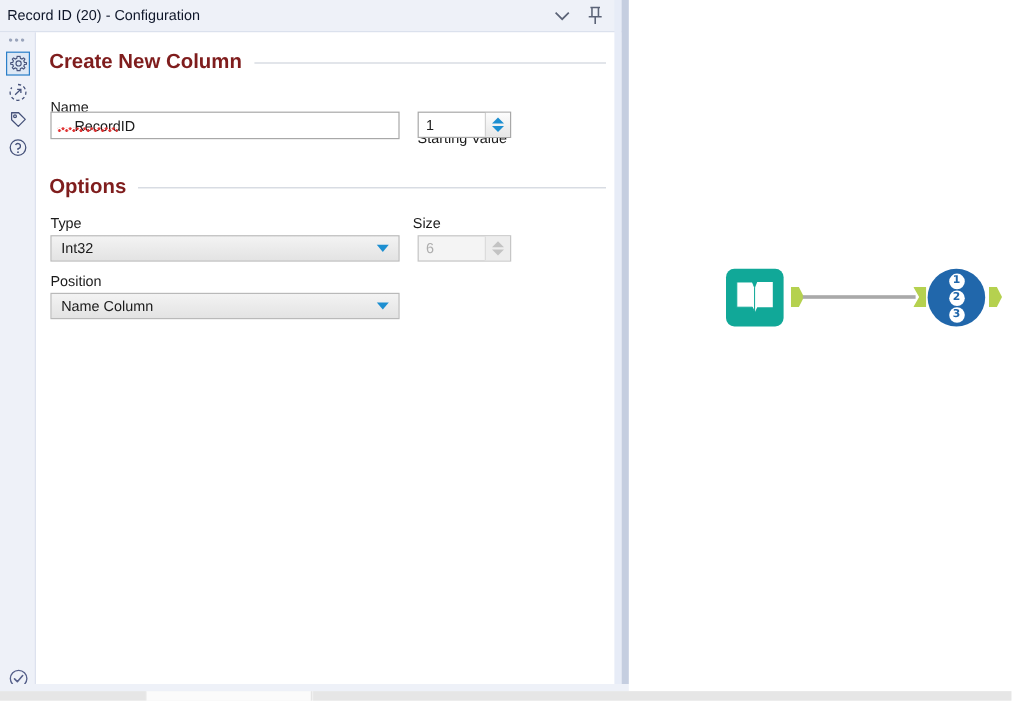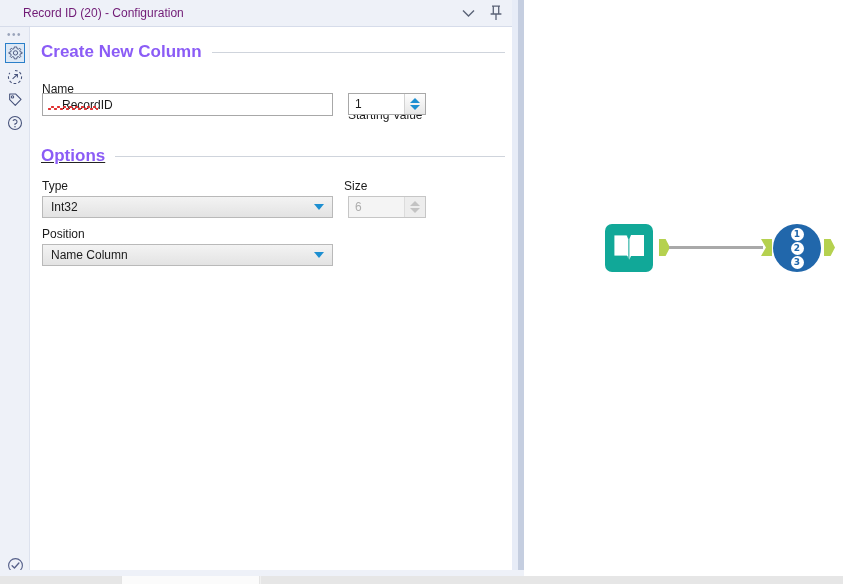--- a/index.html
+++ b/index.html
@@ -111,23 +111,23 @@
     left: 0; top: 0;
     width: 518px;
     height: 27px;
     background: #eef1f8;
     border-bottom: 1px solid #d6dcea;
     box-sizing: border-box;
     display: flex;
     align-items: center;
   }
   #panel-title-text {
-    margin-left: 23px;
+    margin-left: 6px;
     font-size: 12px;
-    color: #701a75;
+    color: #0f172a;
     white-space: nowrap;
   }
   #titlebar-controls {
     margin-left: auto;
     display: flex;
     align-items: center;
     gap: 8px;
     margin-right: 12px;
   }
   .tb-btn {
@@ -187,34 +187,34 @@
     background: #ffffff;
   }
 
   .section-head {
     position: absolute;
     display: flex;
     align-items: center;
     width: 480px;
   }
   .section-head .title {
-    color: #8b5cf6;
+    color: #7f1d1d;
     font-size: 17px;
     font-weight: bold;
     white-space: nowrap;
   }
   .section-head .rule {
     flex: 1;
     height: 1px;
     background: #cfd4dc;
     margin-left: 10px;
     margin-right: 16px;
   }
   #head-create { left: 11px; top: 15px; }
-  #head-options { left: 11px; top: 119px; text-decoration: underline; }
+  #head-options { left: 11px; top: 119px; }
 
   .field-label {
     position: absolute;
     font-size: 12px;
     color: #1b1b1b;
   }
 
   .text-input {
     position: absolute;
     box-sizing: border-box;

